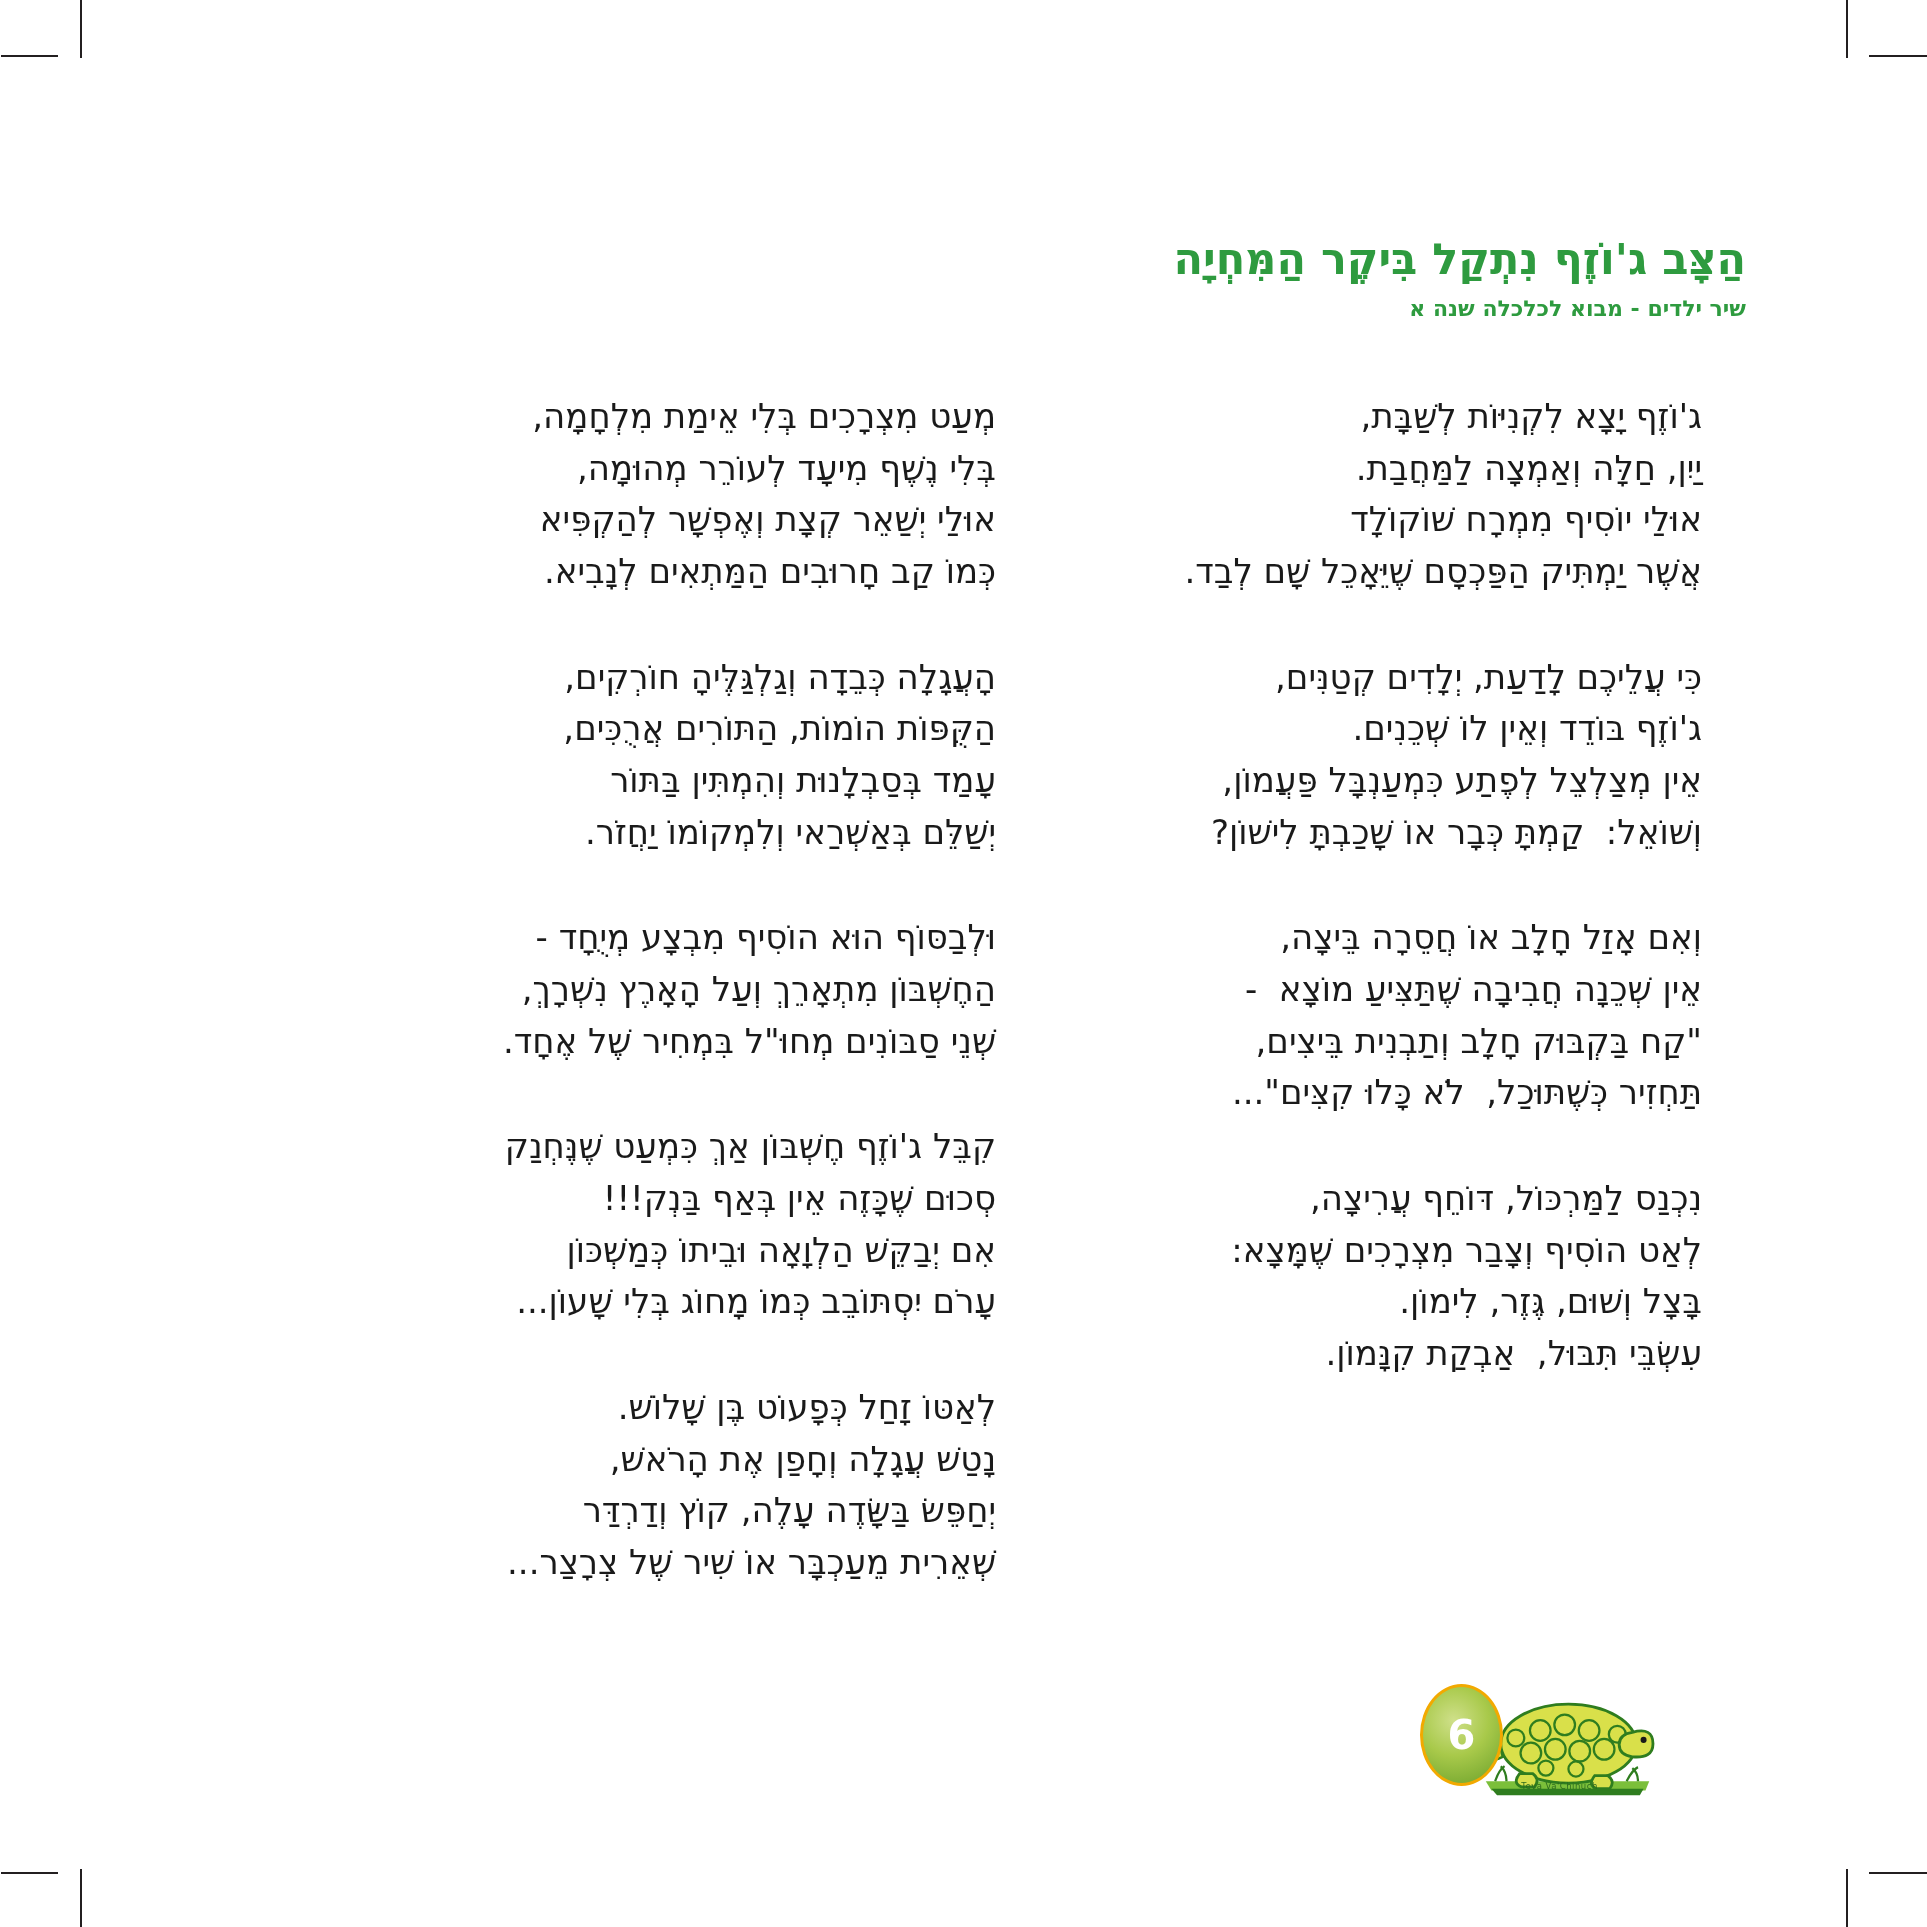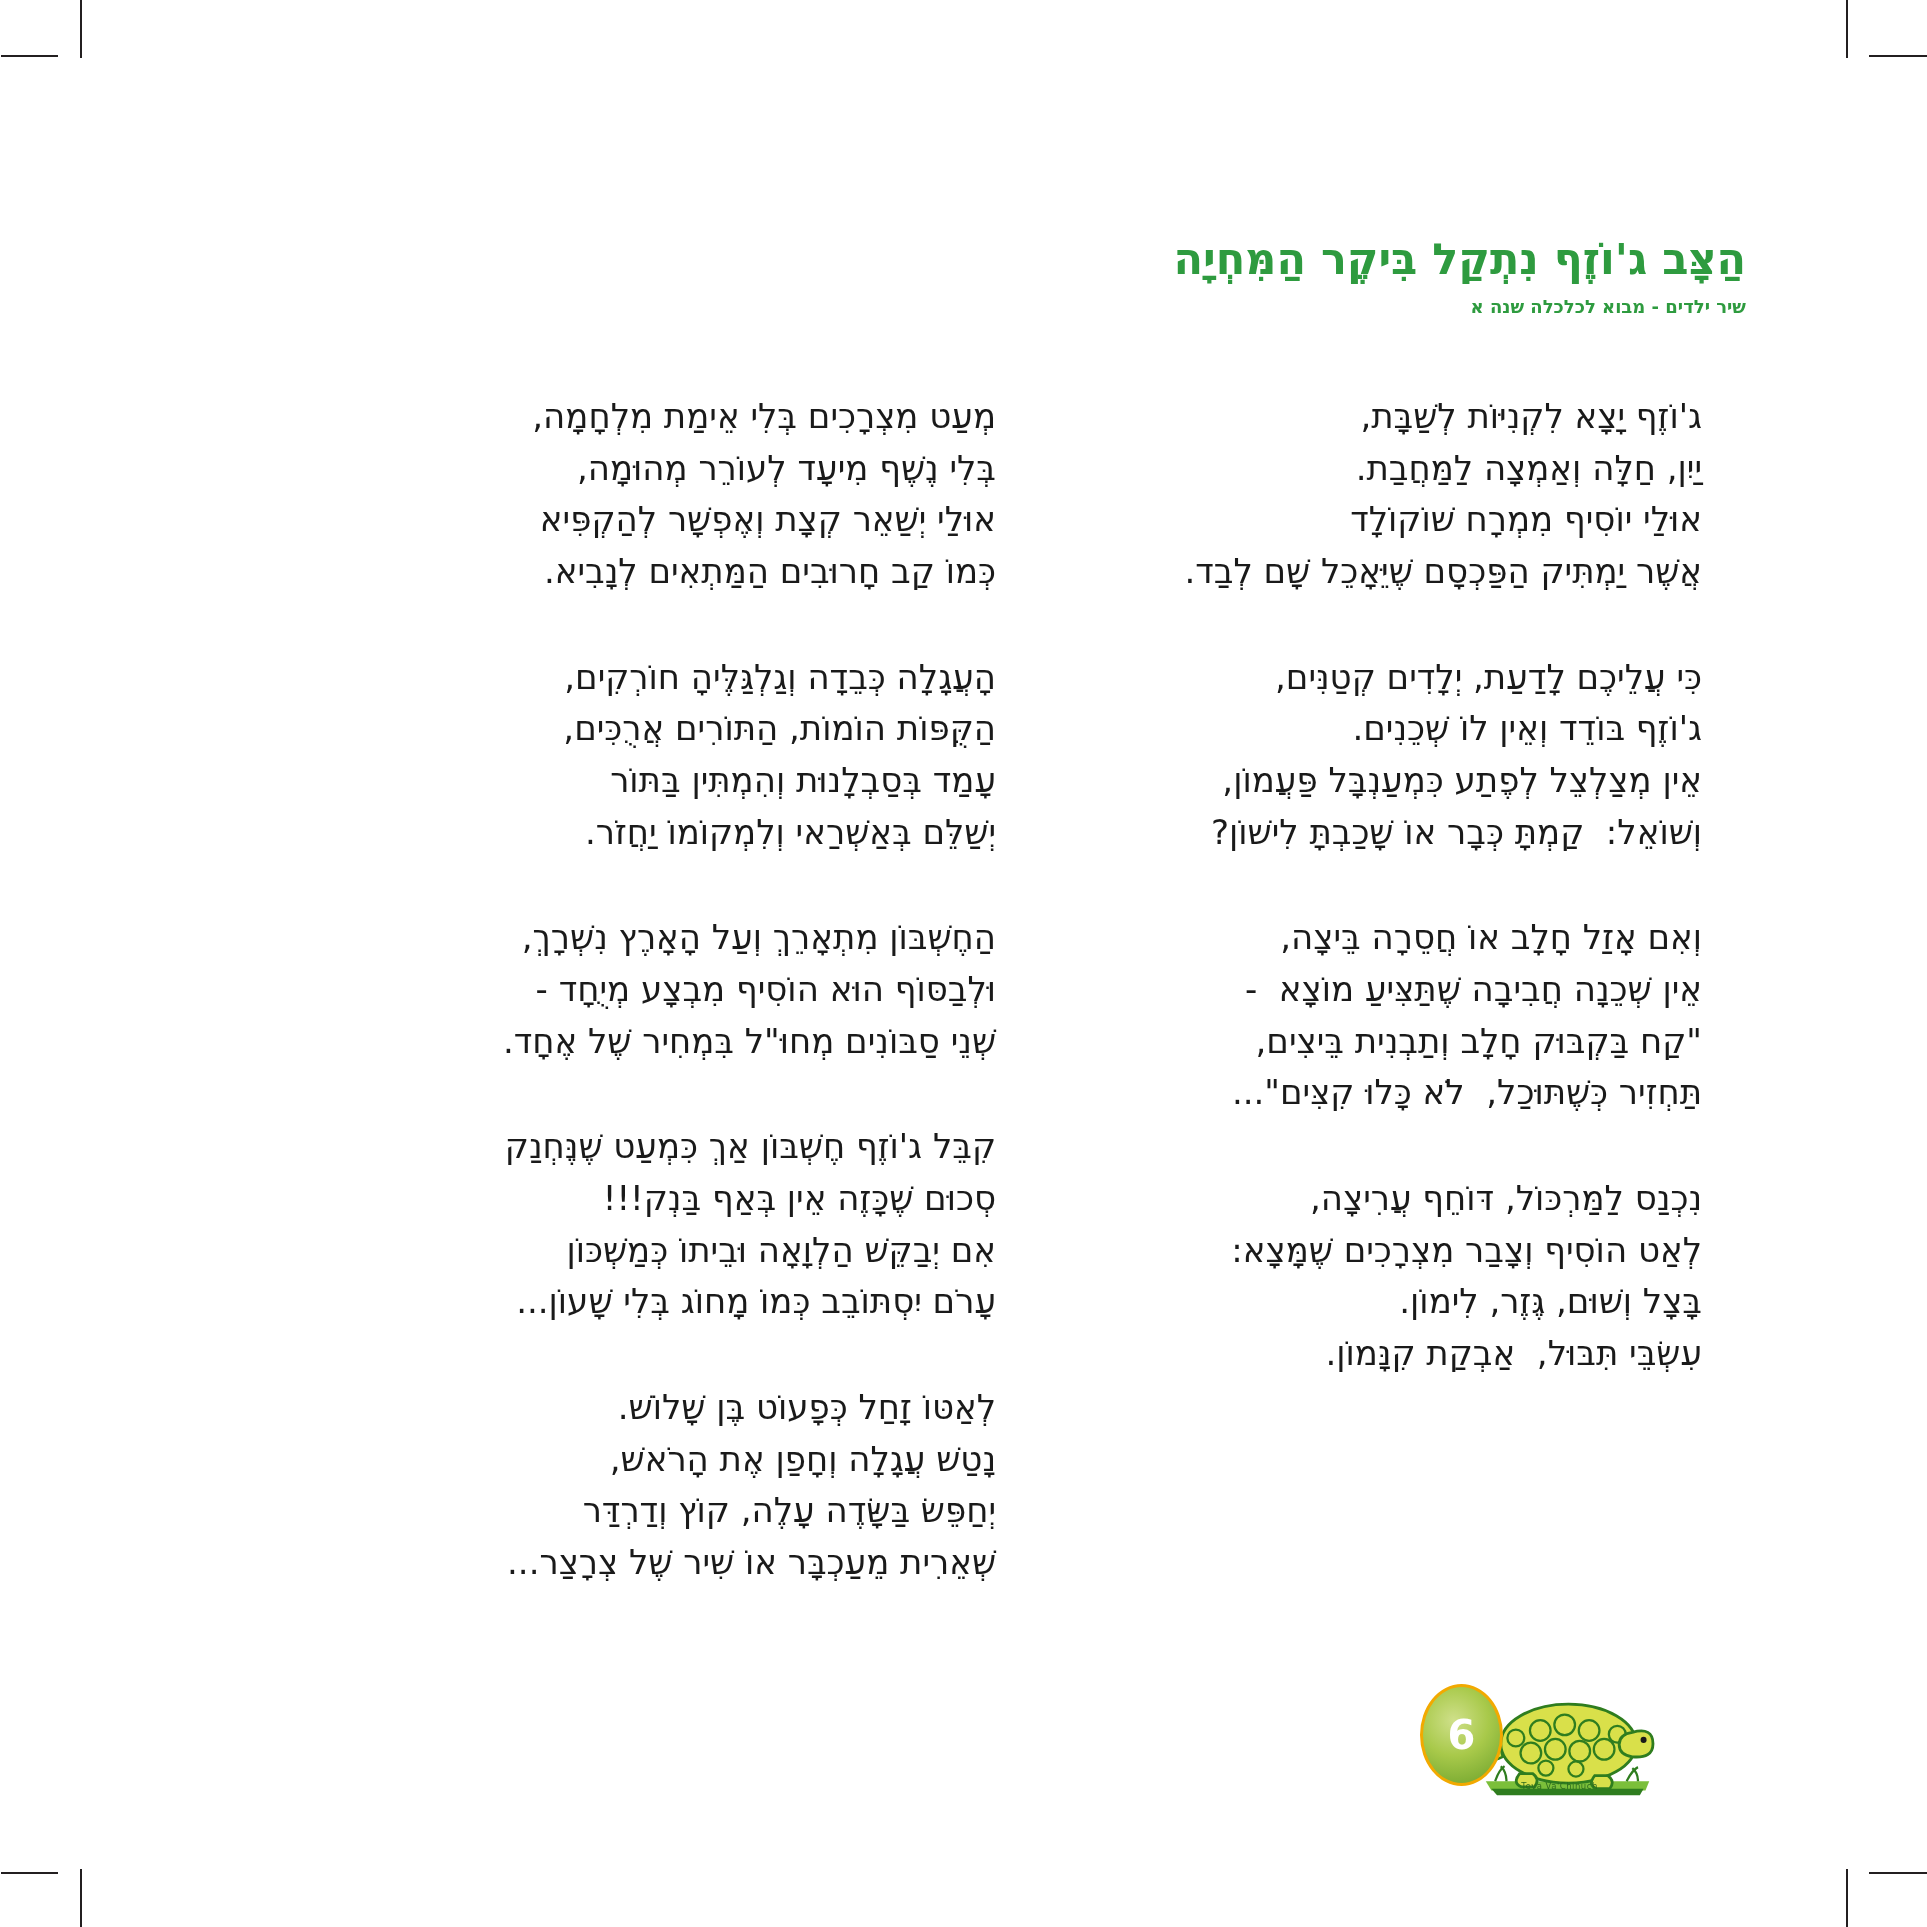--- a/index.html
+++ b/index.html
@@ -54,21 +54,21 @@
     font-size: 43px;
     line-height: 1.15;
     color: #2e9b3f;
     direction: rtl;
     margin: 0;
     white-space: nowrap;
   }
   .poem-subtitle {
     font-family: "DejaVu Sans", sans-serif;
     font-weight: bold;
-    font-size: 18px;
+    font-size: 22px;
     color: #2e9b3f;
     direction: rtl;
     margin: 11.3px 0 0 0;
   }
 
   .columns {
     position: absolute;
     left: 0;
     top: 391px;
     width: 1928px;
@@ -218,22 +218,22 @@
       </div>
 
       <div class="stanza">
         <div class="line">הָעֲגָלָה כְּבֵדָה וְגַלְגַּלֶּיהָ חוֹרְקִים,</div>
         <div class="line">הַקֻּפּוֹת הוֹמוֹת, הַתּוֹרִים אֲרֻכִּים,</div>
         <div class="line">עָמַד בְּסַבְלָנוּת וְהִמְתִּין בַּתּוֹר</div>
         <div class="line">יְשַׁלֵּם בְּאַשְׁרַאי וְלִמְקוֹמוֹ יַחֲזֹר.</div>
       </div>
 
       <div class="stanza">
+        <div class="line">וּלְבַסּוֹף הוּא הוֹסִיף מִבְצָע מְיֻחָד -</div>
         <div class="line">הַחֶשְׁבּוֹן מִתְאָרֵךְ וְעַל הָאָרֶץ נִשְׁרָךְ,</div>
-        <div class="line">וּלְבַסּוֹף הוּא הוֹסִיף מִבְצָע מְיֻחָד -</div>
         <div class="line">שְׁנֵי סַבּוֹנִים מְחוּ"ל בִּמְחִיר שֶׁל אֶחָד.</div>
       </div>
 
       <div class="stanza">
         <div class="line">קִבֵּל ג'וֹזֶף חֶשְׁבּוֹן אַךְ כִּמְעַט שֶׁנֶּחְנַק</div>
         <div class="line">סְכוּם שֶׁכָּזֶה אֵין בְּאַף בַּנְק!!!</div>
         <div class="line">אִם יְבַקֵּשׁ הַלְוָאָה וּבֵיתוֹ כְּמַשְׁכּוֹן</div>
         <div class="line">עָרֹם יִסְתּוֹבֵב כְּמוֹ מָחוֹג בְּלִי שָׁעוֹן...</div>
       </div>
 

